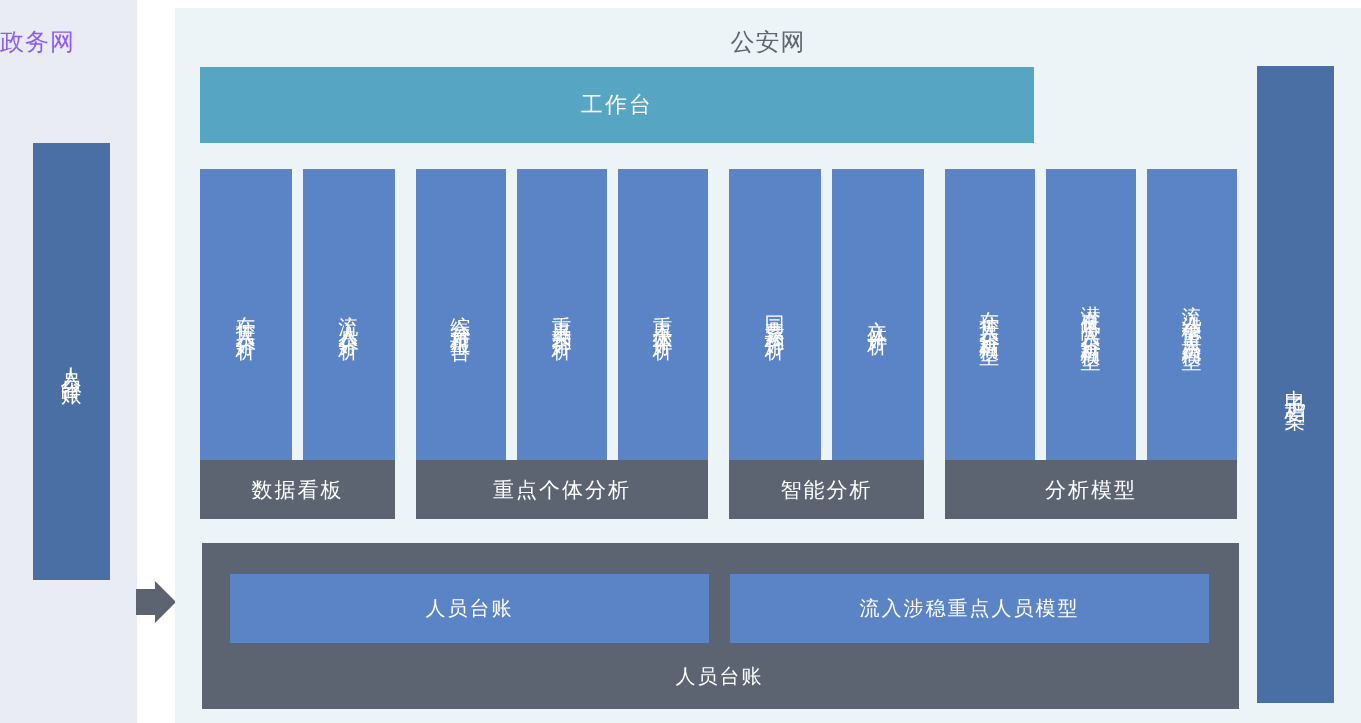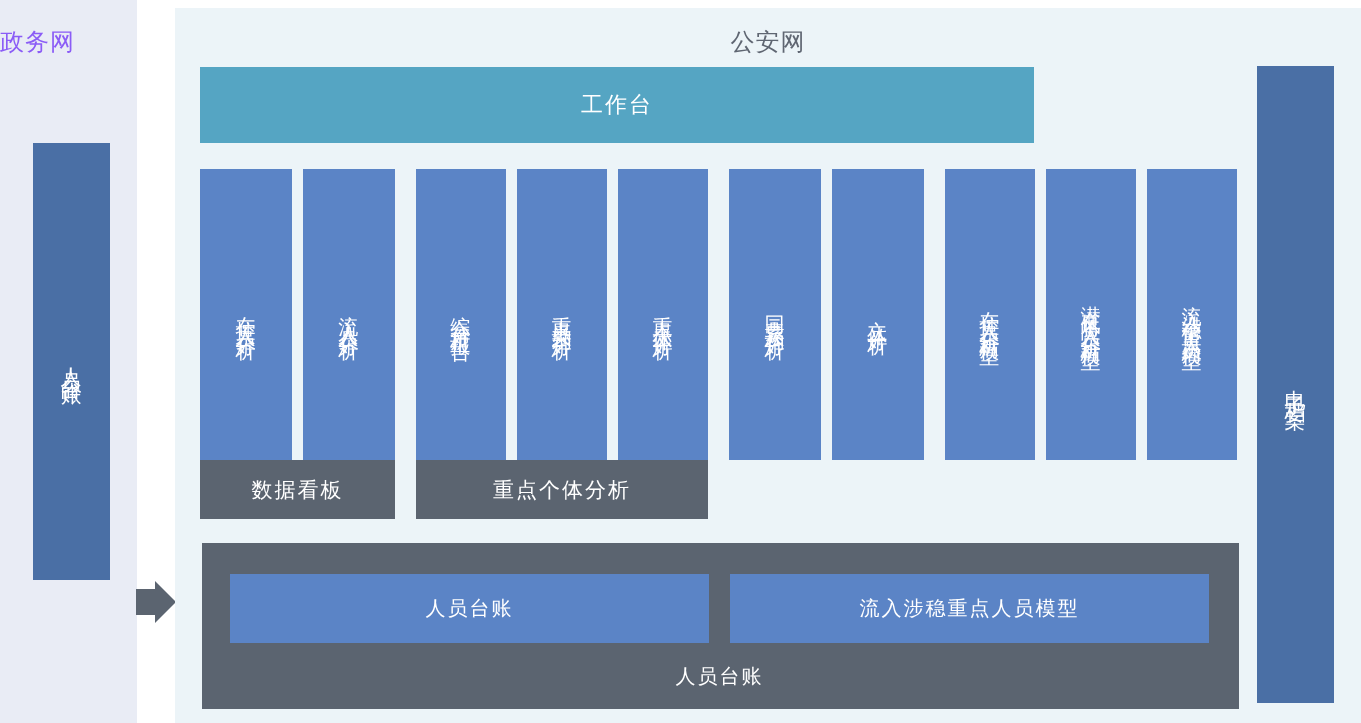--- a/index.html
+++ b/index.html
@@ -152,34 +152,36 @@
 
     <div class="group grow2">
       <div class="pillars">
         <div class="pillar">
           <span class="v-text">同素异构分析</span>
         </div>
         <div class="pillar">
           <span class="v-text">立体分析</span>
         </div>
       </div>
+      <div class="group-label">智能分析</div>
     </div>
 
     <div class="group grow3">
       <div class="pillars">
         <div class="pillar">
           <span class="v-text">在控人员分析模型</span>
         </div>
         <div class="pillar">
           <span class="v-text">潜在风险人员分析模型</span>
         </div>
         <div class="pillar">
           <span class="v-text">流入涉稳重点人员模型</span>
         </div>
       </div>
+      <div class="group-label">分析模型</div>
     </div>
 
   </div>
 
   <div class="bottom-panel">
     <div class="button-row">
       <div class="panel-button">人员台账</div>
       <div class="panel-button">流入涉稳重点人员模型</div>
     </div>
     <div class="bottom-panel-label">人员台账</div>

